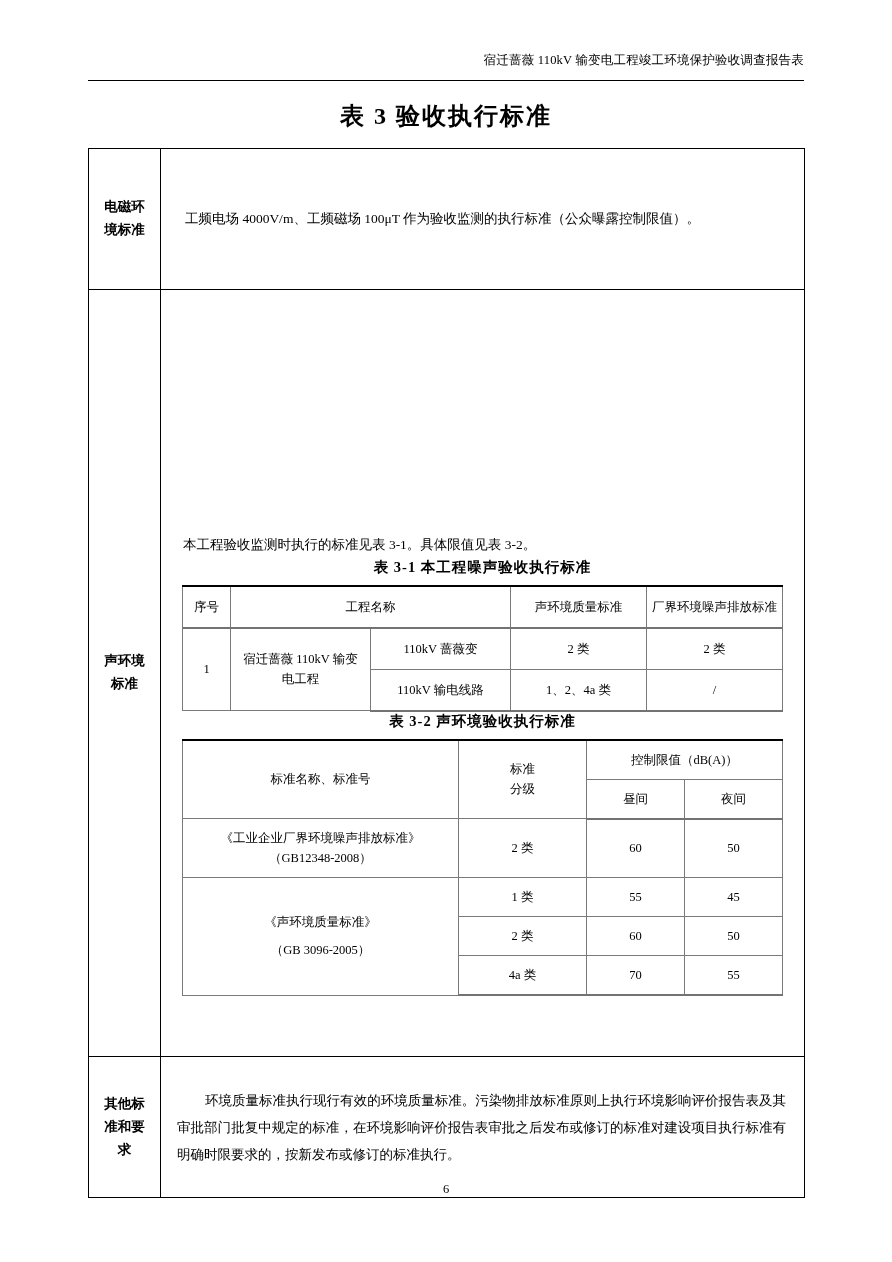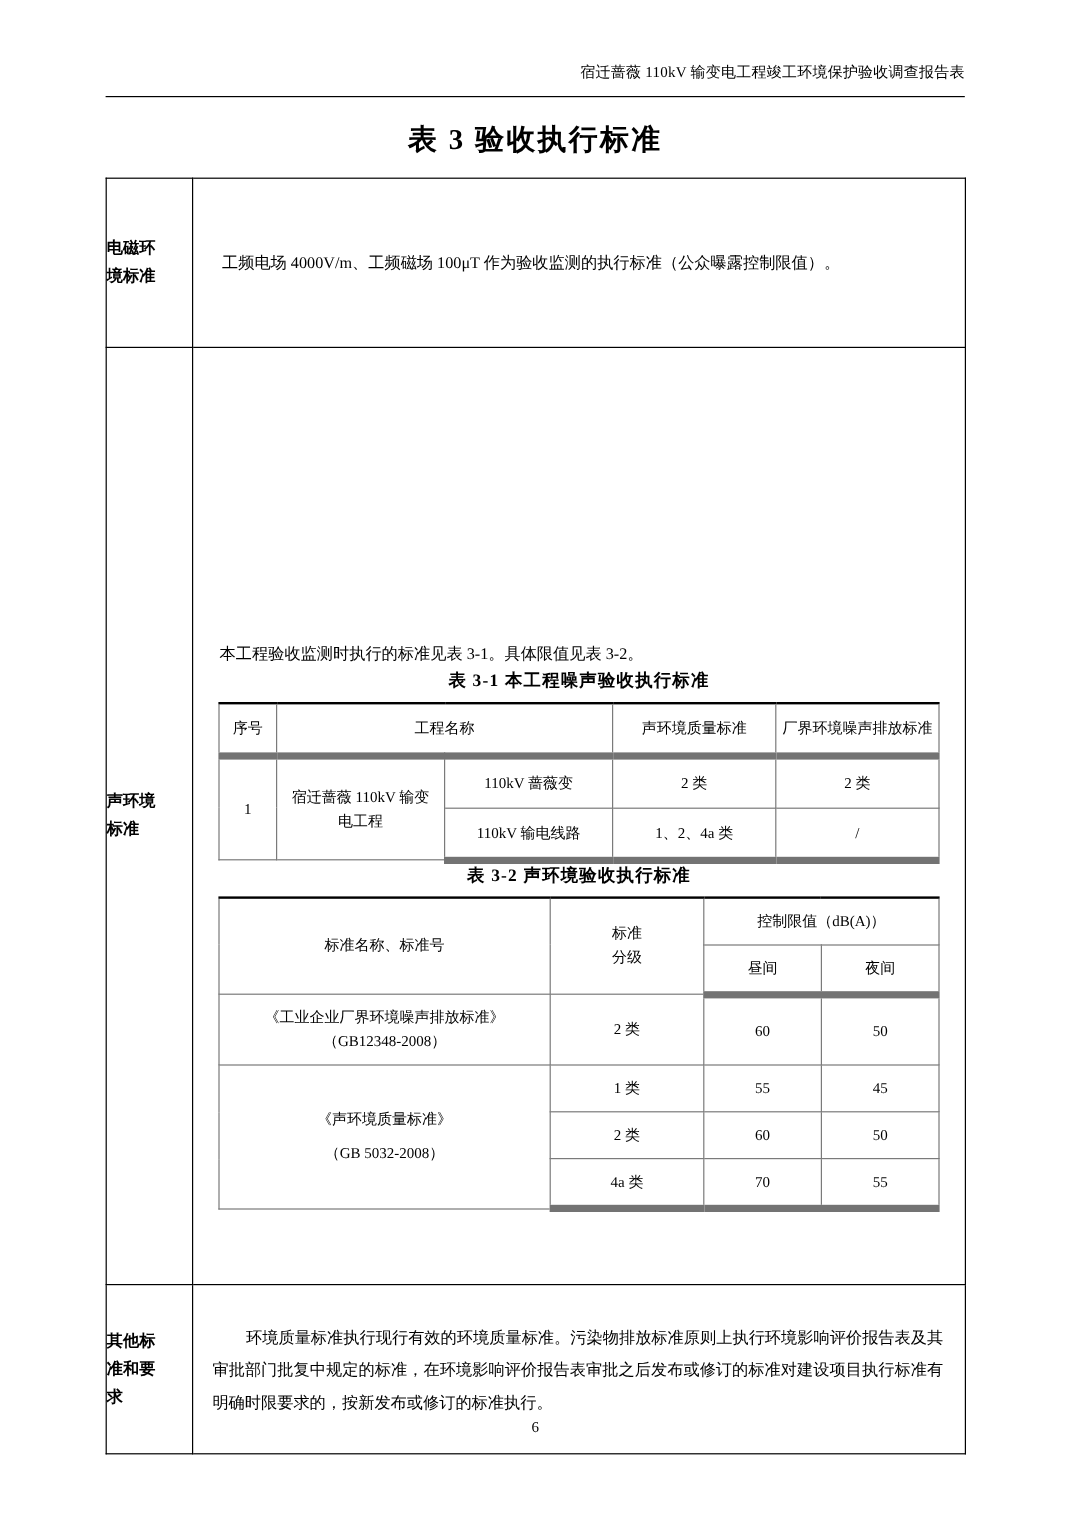--- a/index.html
+++ b/index.html
@@ -56,20 +56,21 @@
     border-collapse: collapse;
     table-layout: fixed;
   }
   .maintable td {
     border: 1px solid #000;
     vertical-align: middle;
     padding: 0;
   }
   .rowlabel {
     width: 72px;
+    text-align: center;
     font-size: 13.5px;
     font-weight: bold;
     line-height: 1.7;
     padding: 4px 6px;
     font-family: "Liberation Sans", sans-serif;
   }
   .emc-cell {
     height: 140px;
     margin-top: 19px;
   }
@@ -105,21 +106,21 @@
   }
   .subtable td, .subtable th {
     border: 1px solid #7a7a7a;
     text-align: center;
     font-size: 12.5px;
     padding: 9px 4px;
     font-weight: normal;
     line-height: 1.6;
   }
   .subtable .topline { border-top: 2px solid #000; }
-  .subtable .botline { border-bottom: 6px solid #737373; }
+  .subtable .botline { border-bottom: 2px solid #737373; }
   .t31 td { height: 22px; }
   .t31 .name-col { text-align: center; padding: 6px 10px; }
   .t32 { width: 600px; margin: 0 auto; }
   .t32 td { padding: 9px 4px; }
   .other-cell {
     height: 140px;
   }
   .other-text {
     padding: 6px 18px 6px 16px;
     font-size: 13.5px;
@@ -235,21 +236,21 @@
                   </td>
                   <td>2 类</td>
                   <td>60</td>
                   <td>50</td>
                 </tr>
 
                 <tr>
                   <td rowspan="3">
                     <div>《声环境质量标准》</div>
                     <div style="height:8px"></div>
-                    <div>（GB 5032-2008）</div>
+                    <div>（GB 3096-2005）</div>
                   </td>
                   <td>1 类</td>
                   <td>55</td>
                   <td>45</td>
                 </tr>
                 <tr>
                   <td>2 类</td>
                   <td>60</td>
                   <td>50</td>
                 </tr>

